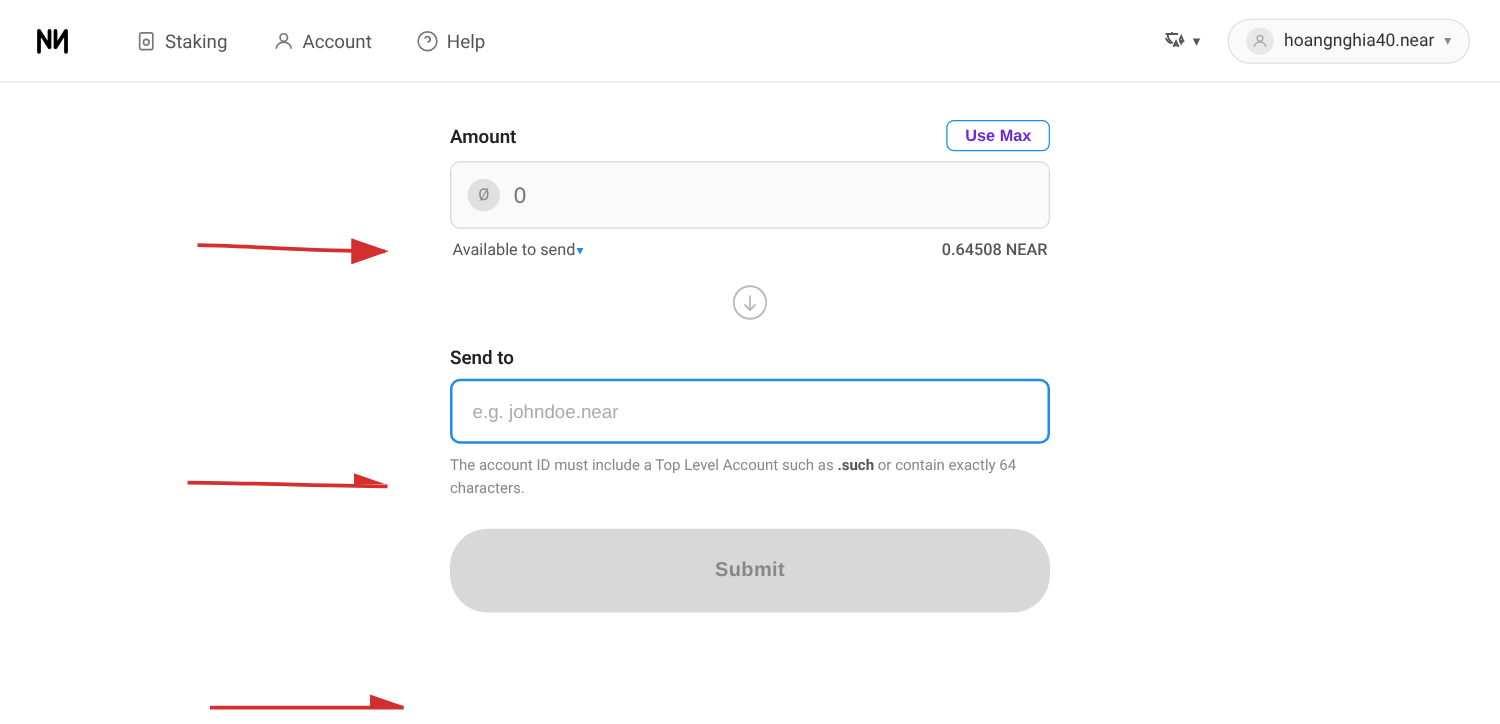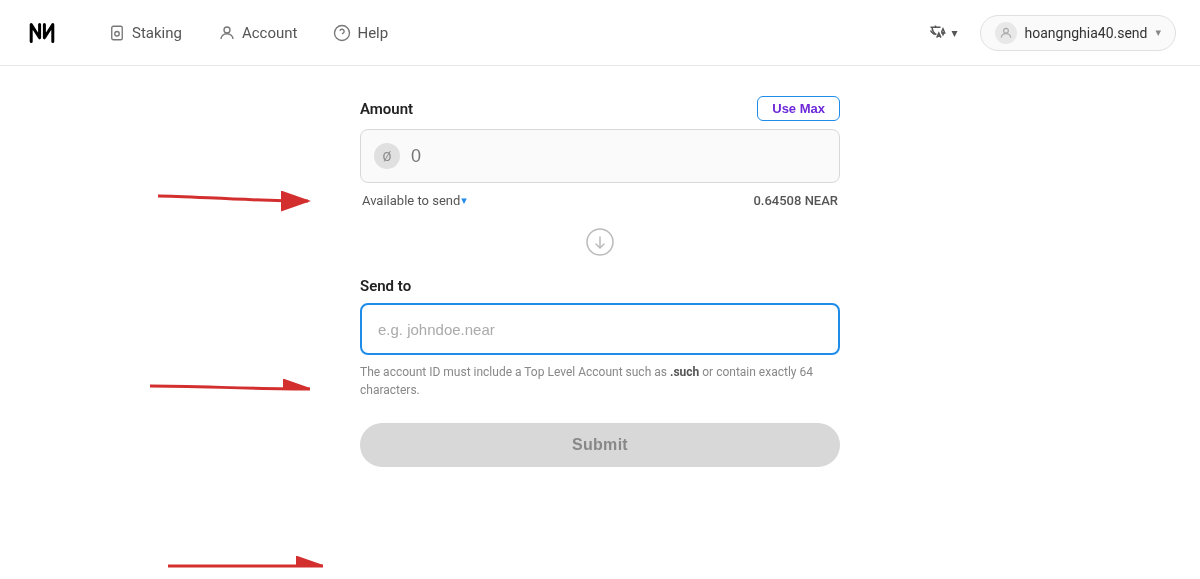--- a/index.html
+++ b/index.html
@@ -218,21 +218,21 @@
     }
     .send-to-hint strong { color: #555; font-weight: 700; }
 
     
     .submit-section {
       width: 100%;
       margin-top: 24px;
     }
     .submit-btn {
       width: 100%;
-      height: 44px;
+      height: 67px;
       border: none;
       border-radius: 30px;
       background: #d8d8d8;
       color: #888;
       font-size: 16px;
       font-weight: 600;
       cursor: not-allowed;
       letter-spacing: 0.3px;
     }
   </style>
@@ -283,21 +283,21 @@
       </svg>
       <span style="font-size:12px;color:#555;">▾</span>
     </div>
     <div class="account-badge">
       <div class="account-avatar">
         <svg width="14" height="14" viewBox="0 0 24 24" fill="none" stroke="#aaa" stroke-width="2">
           <circle cx="12" cy="8" r="4"></circle>
           <path d="M4 20c0-4 3.6-7 8-7s8 3 8 7"></path>
         </svg>
       </div>
-      <span style="font-size:14px;color:#333;">hoangnghia40.send</span>
+      <span style="font-size:14px;color:#333;">hoangnghia40.near</span>
       <span style="font-size:11px;color:#888;">▾</span>
     </div>
   </div>
 </nav>
 
 <div class="main" style="position:relative;">
 
   <svg style="position:absolute;left:148px;top:95px;pointer-events:none;z-index:10;" width="180" height="70" viewBox="0 0 180 70">
     <defs>
       <marker id="arrowhead1" markerWidth="10" markerHeight="7" refX="9" refY="3.5" orient="auto">

